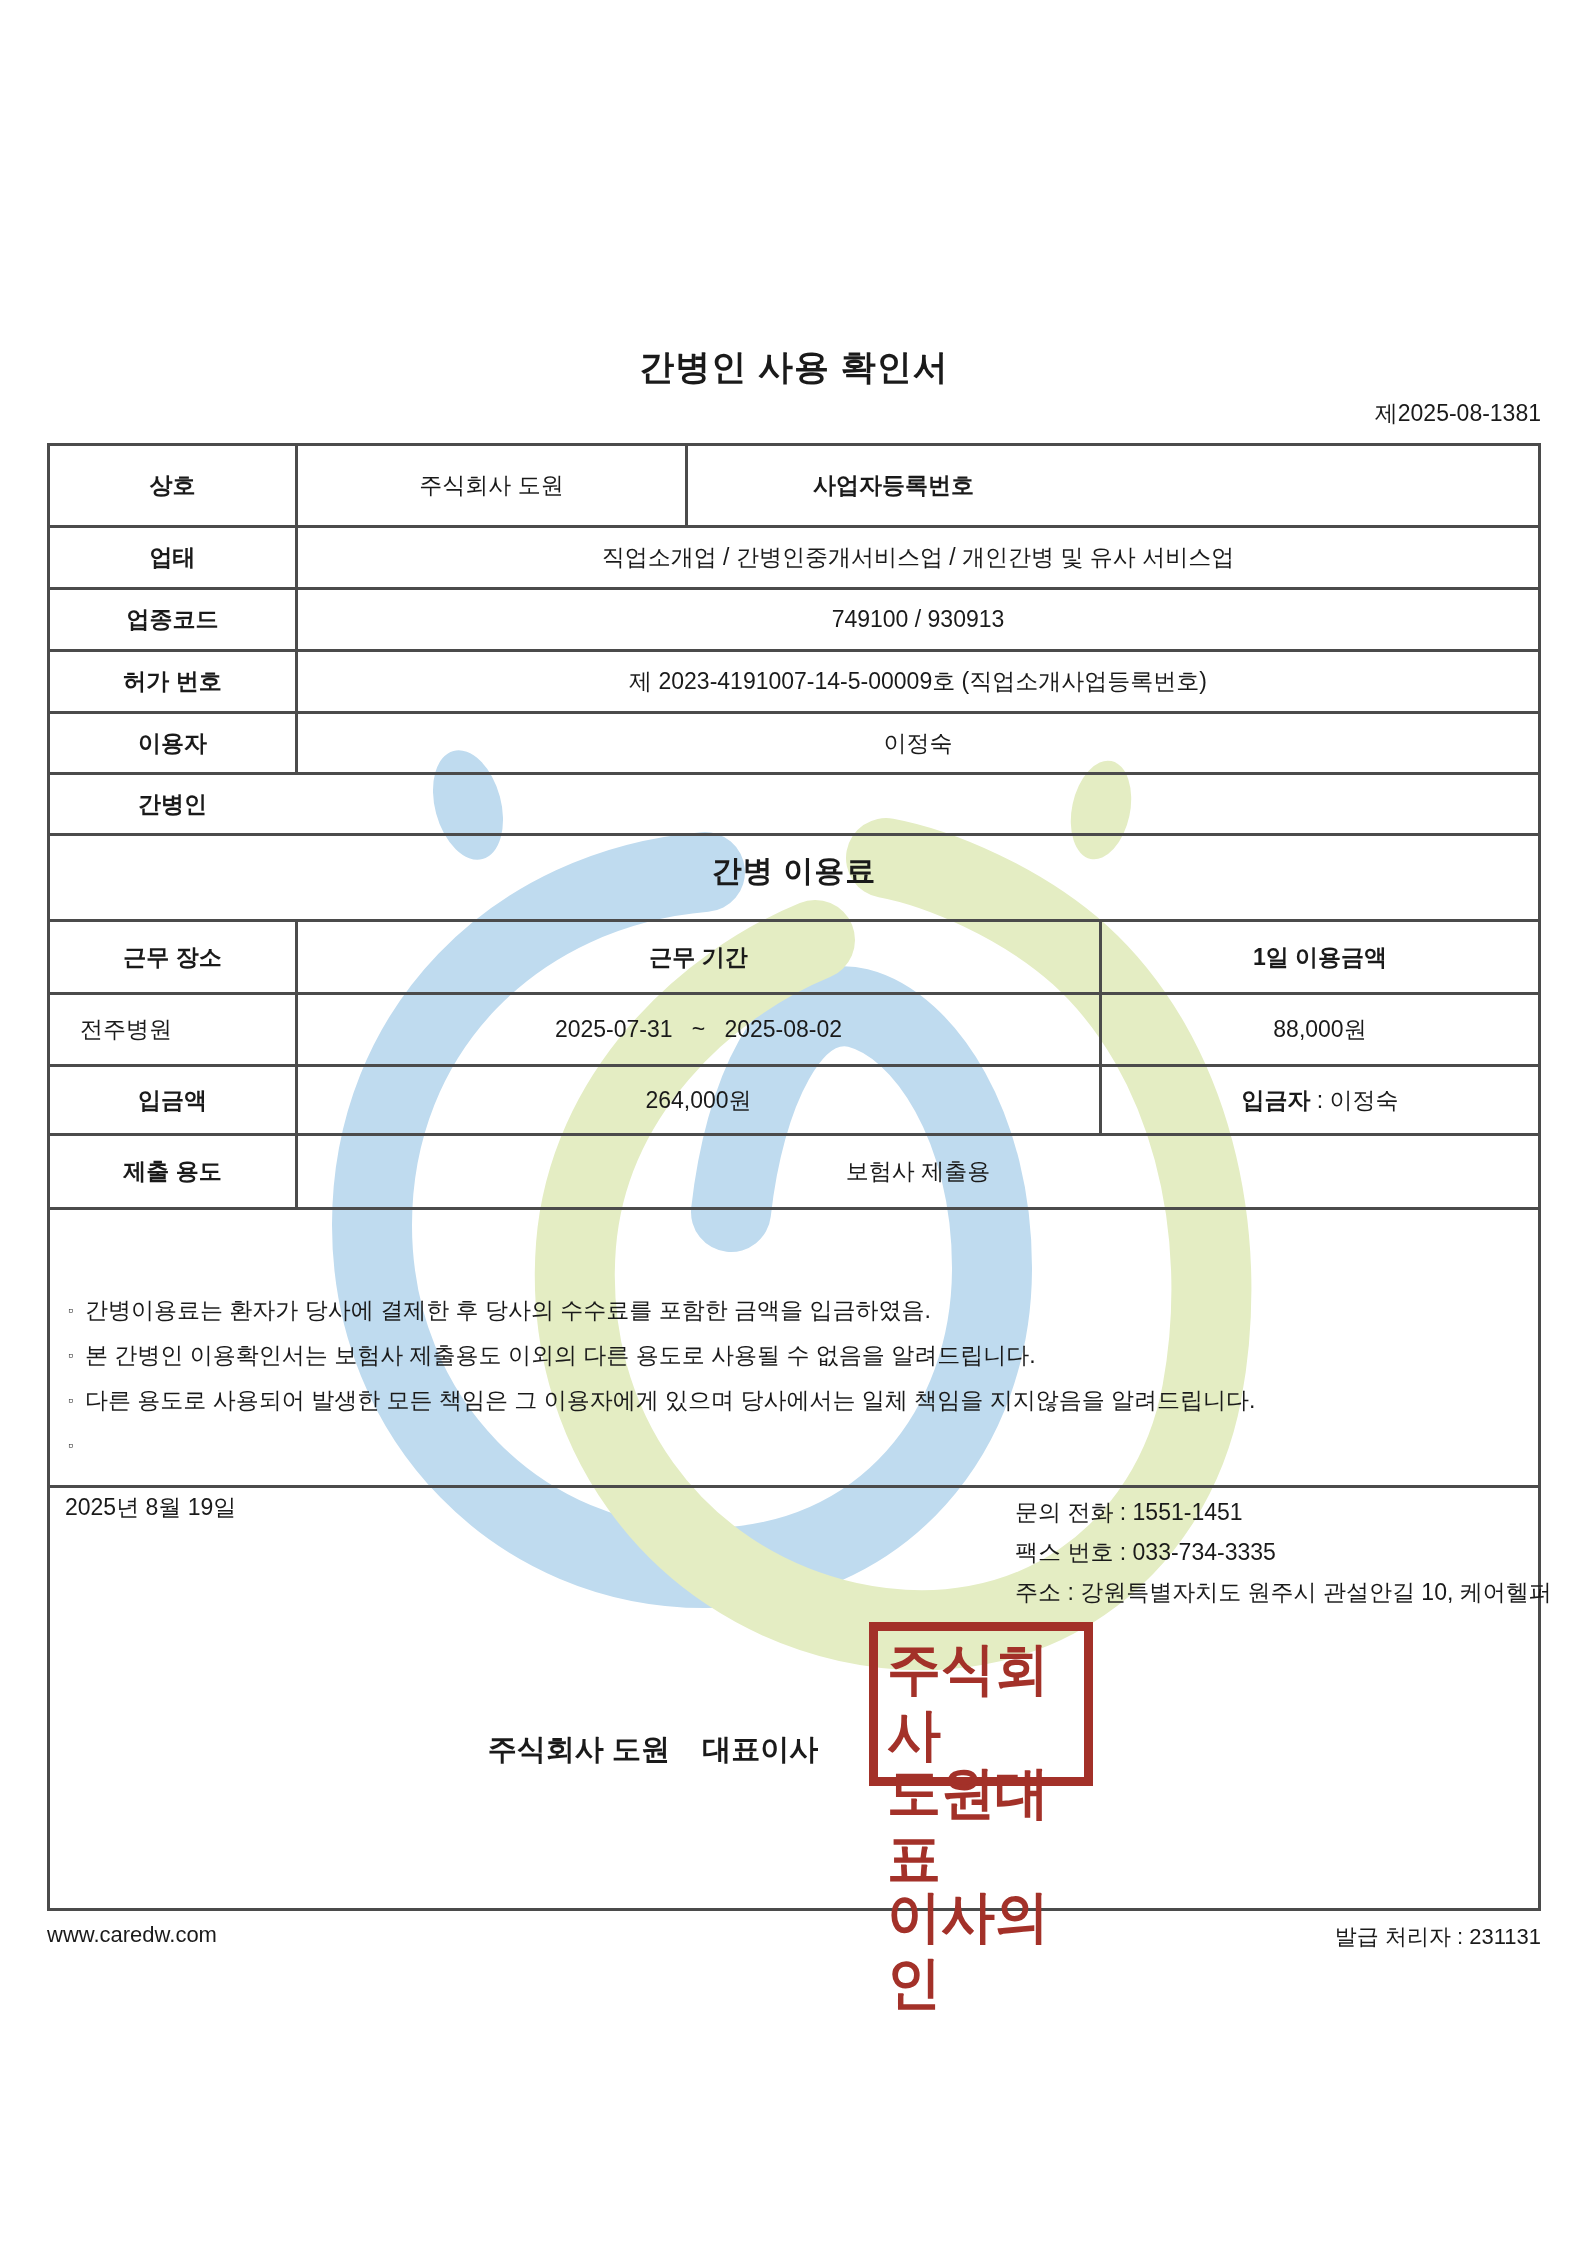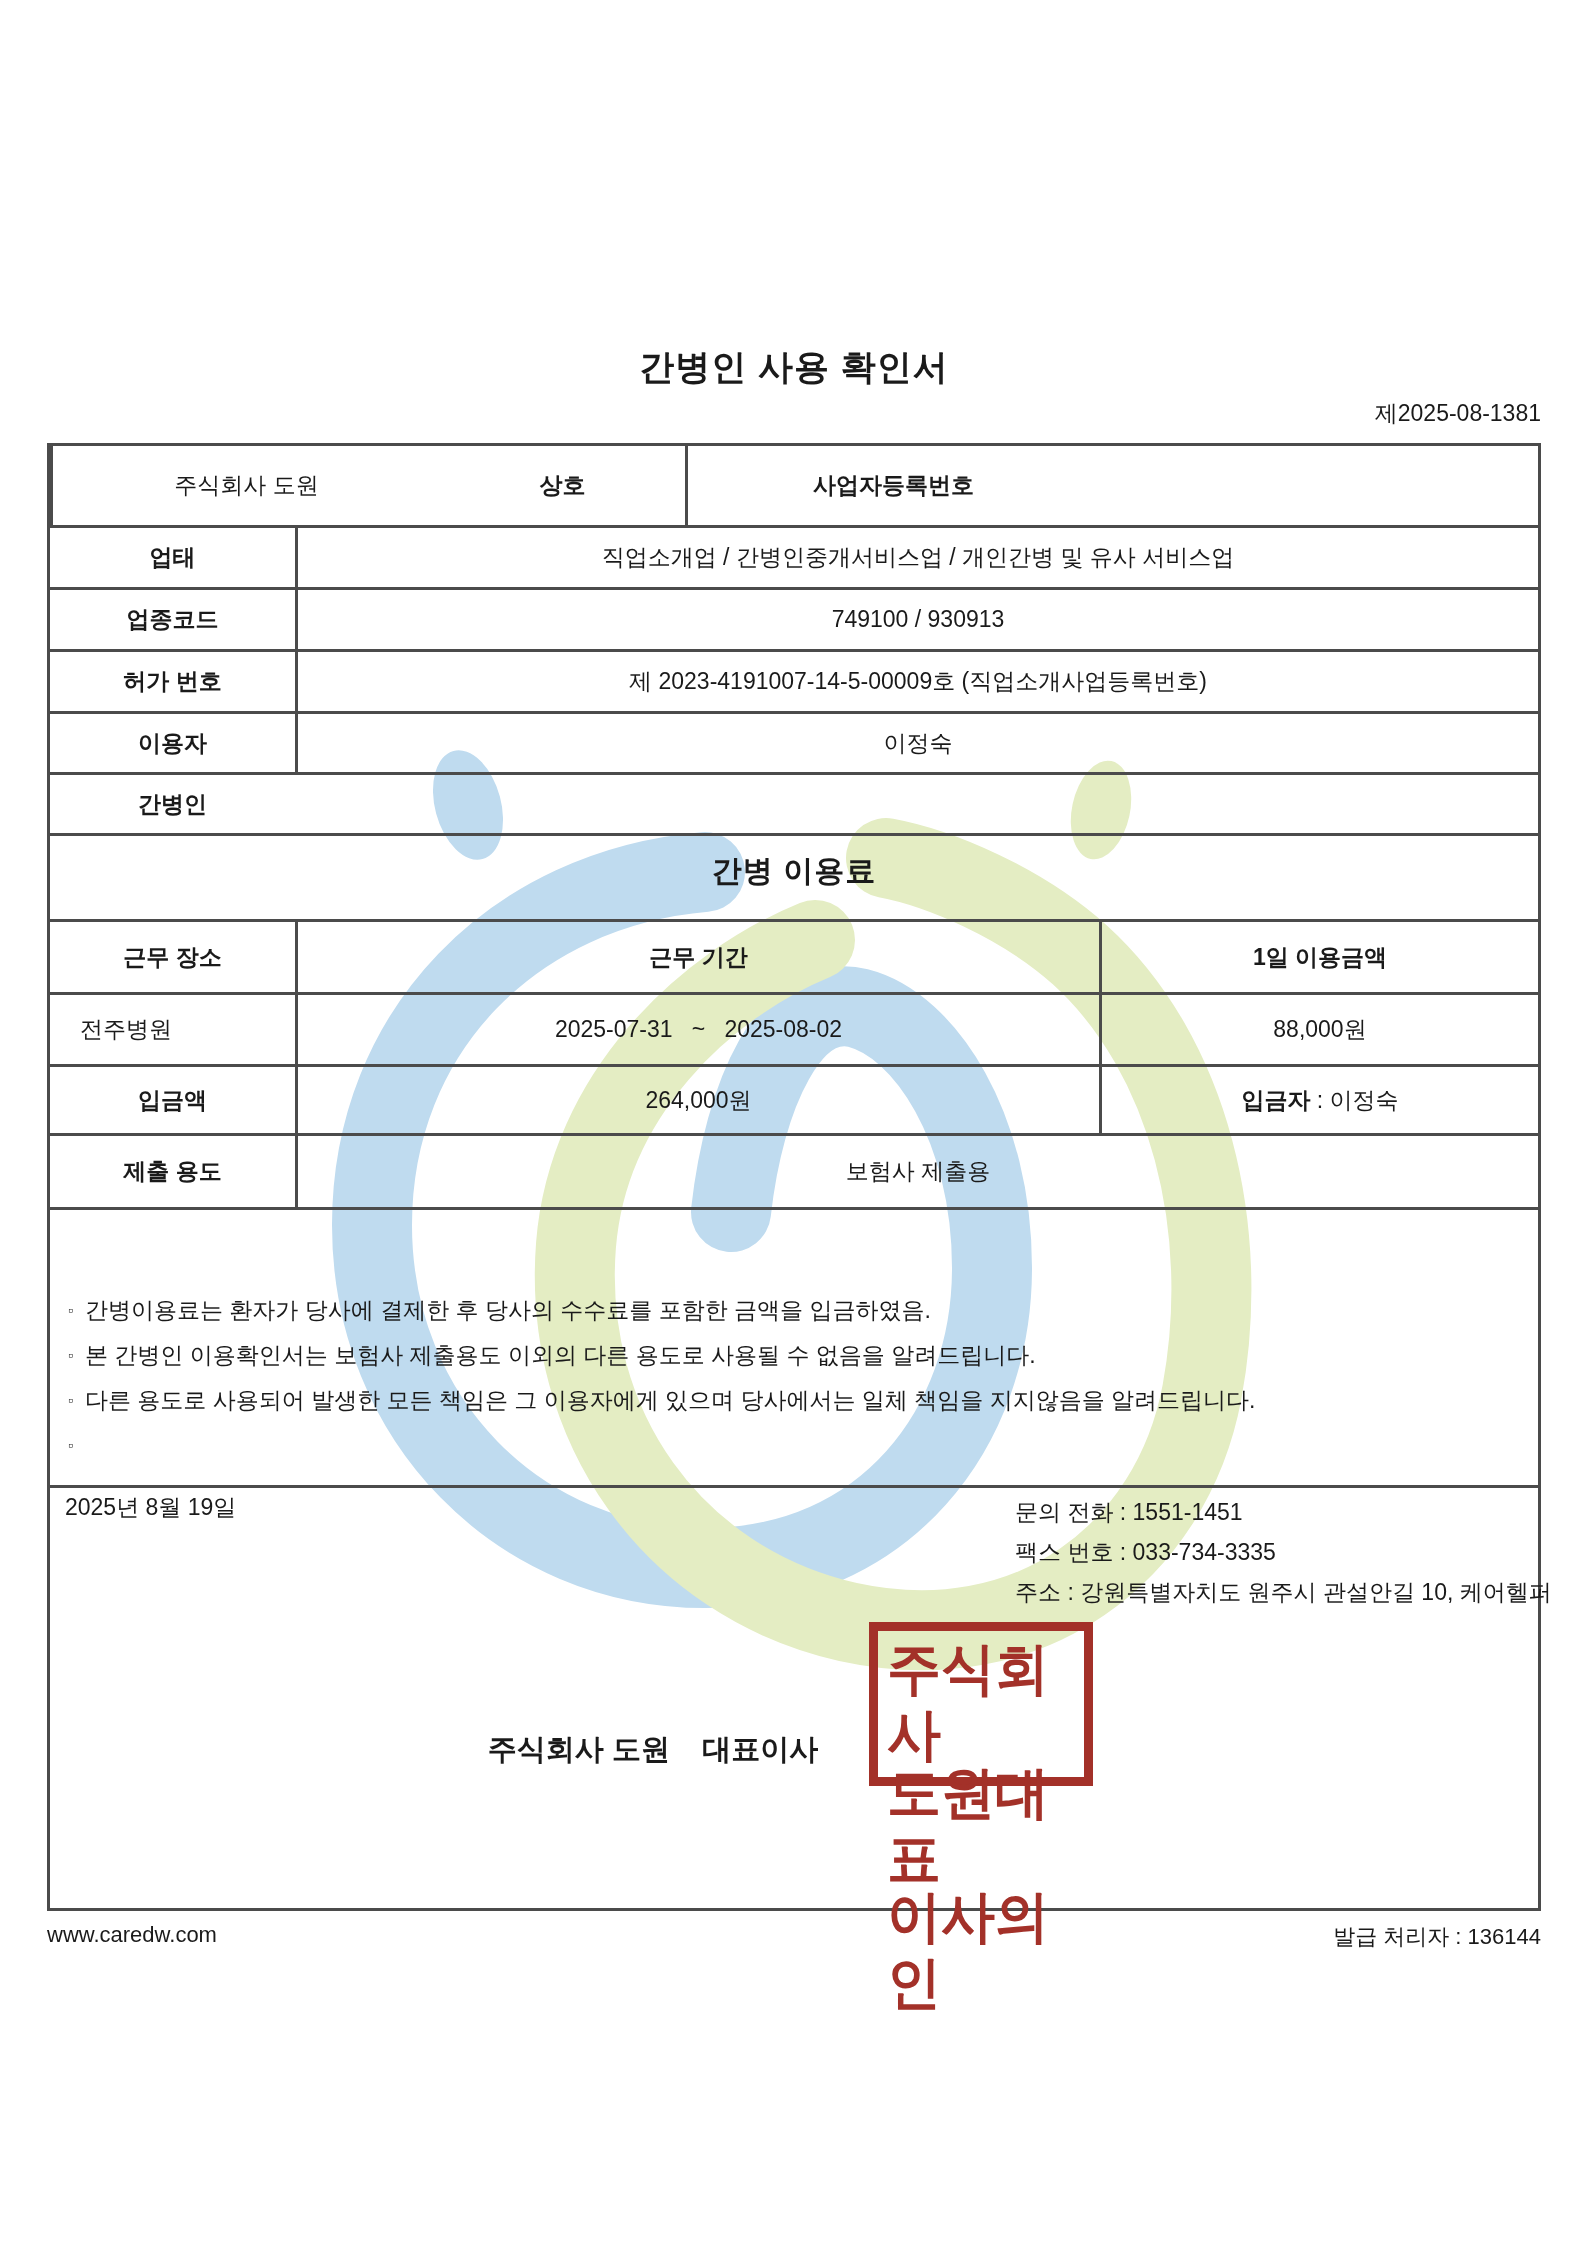--- a/index.html
+++ b/index.html
@@ -85,22 +85,22 @@
 </svg>
 
 <div class="layer">
 
   <div class="title">간병인 사용 확인서</div>
   <div class="docnum">제2025-08-1381</div>
 
   <div class="tbl">
 
     <div class="tr first h79">
+      <div class="td nb lab w-c1">상호</div>
       <div class="td w-c2a">주식회사 도원</div>
-      <div class="td nb lab w-c1">상호</div>
       <div class="td lab w-c3a">사업자등록번호</div>
     </div>
 
     <div class="tr h62">
       <div class="td nb lab w-c1">업태</div>
       <div class="td grow">직업소개업 / 간병인중개서비스업 / 개인간병 및 유사 서비스업</div>
     </div>
 
     <div class="tr h62">
       <div class="td nb lab w-c1">업종코드</div>
@@ -188,15 +188,15 @@
 
   <div class="sig">주식회사 도원    대표이사</div>
 
   <div class="seal">
     <div class="seal-row">주식회사</div>
     <div class="seal-row">도원대표</div>
     <div class="seal-row">이사의인</div>
   </div>
 
   <div class="web">www.caredw.com</div>
-  <div class="issuer">발급 처리자 : 136144</div>
+  <div class="issuer">발급 처리자 : 231131</div>
 
 </div>
 
 </body></html>

